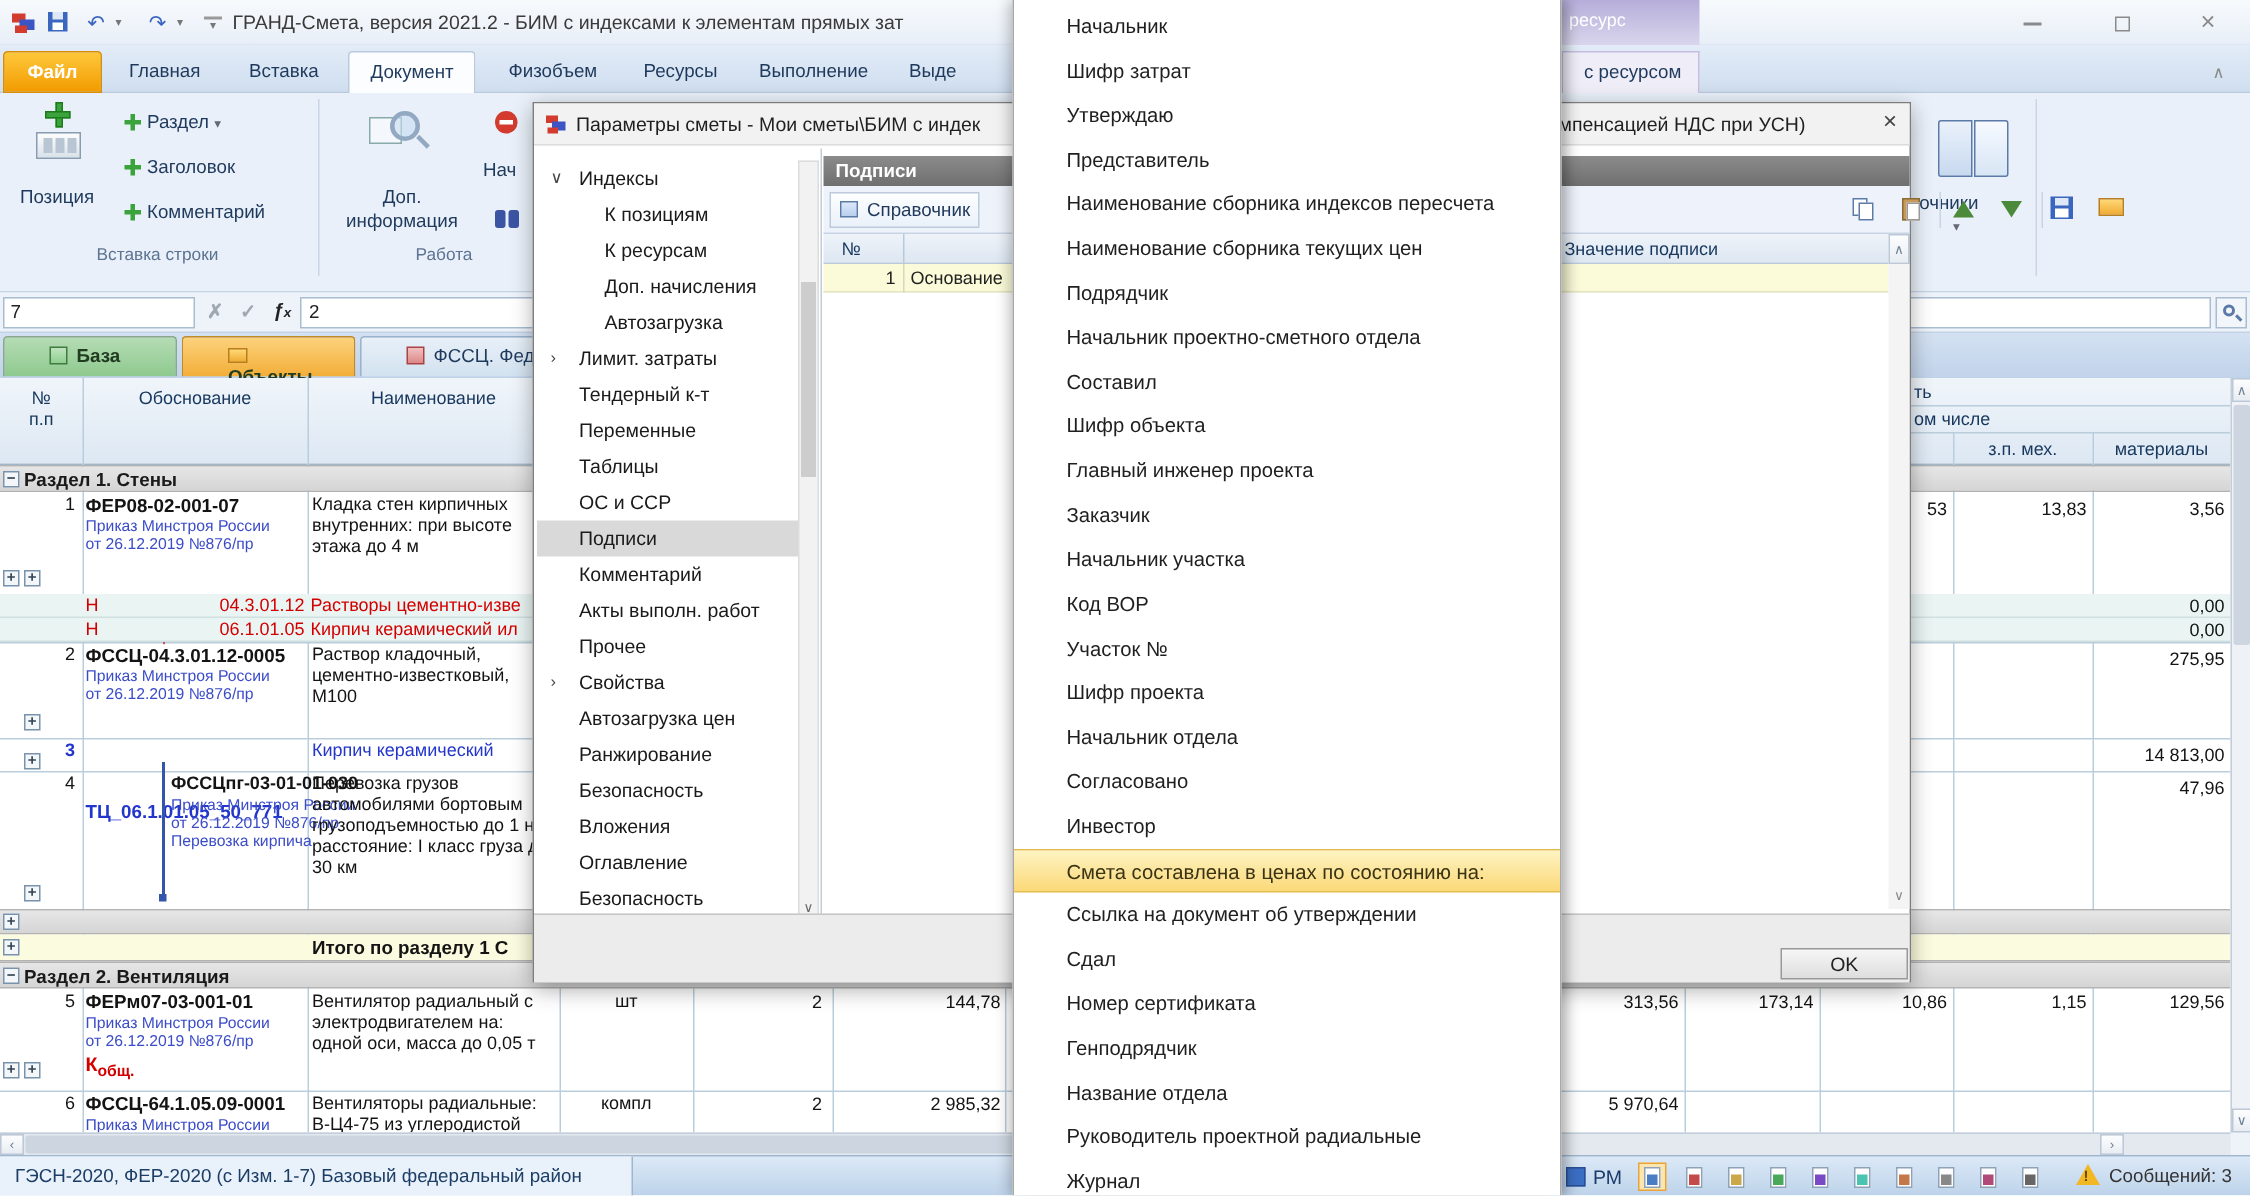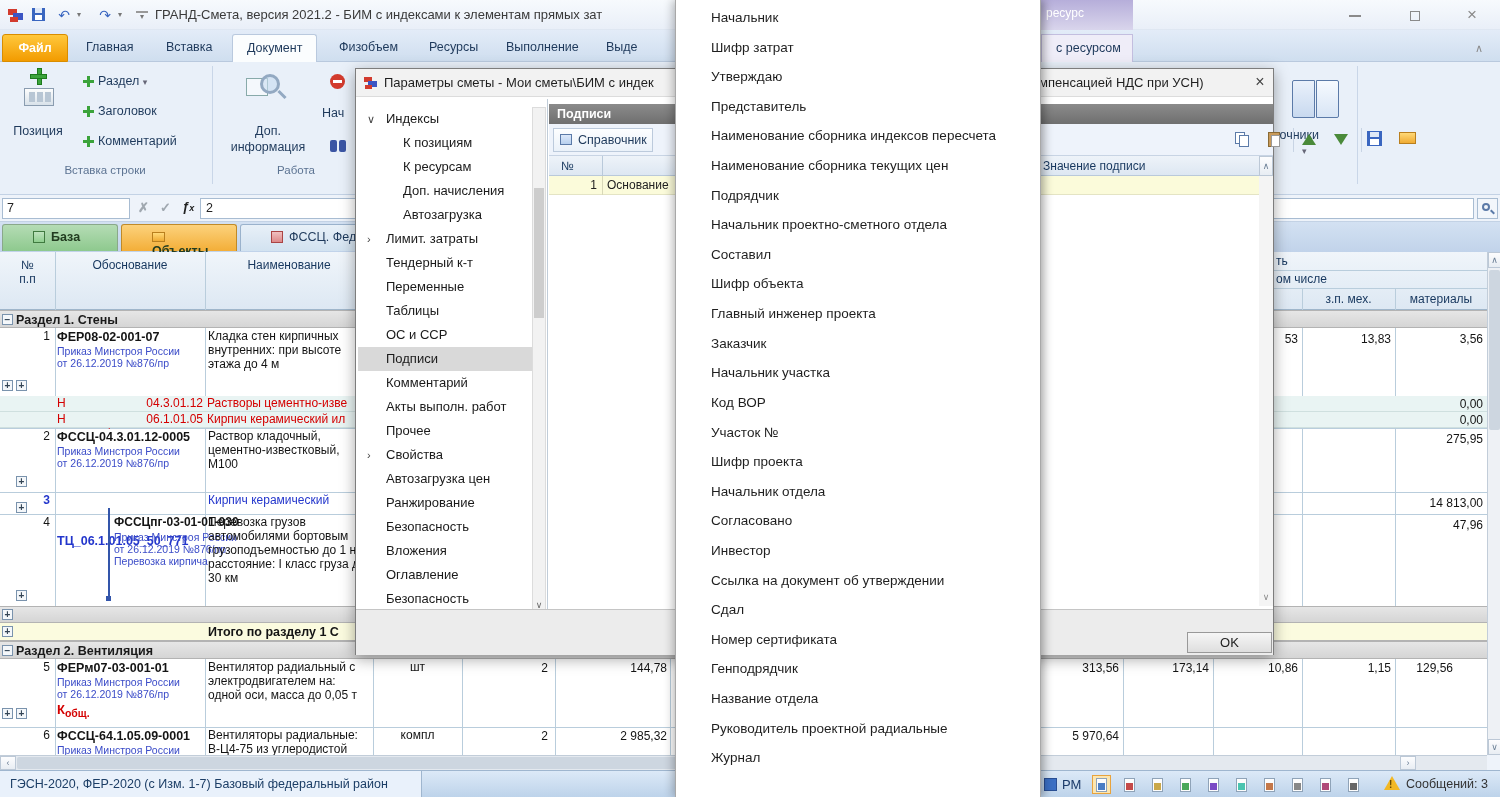--- a/index.html
+++ b/index.html
@@ -320,21 +320,21 @@
       <div class="c" style="left:208px;top:409px;width:164px;">Вентилятор радиальный с электродвигателем на: одной оси, масса до 0,05 т</div>
       <div class="plusbox" style="left:2px;top:456px;">+</div>
       <div class="plusbox" style="left:16px;top:456px;">+</div>
       <div class="c" style="left:373px;top:409px;width:89px;text-align:center;">шт</div>
       <div class="val" style="left:466px;top:409px;width:82px;">2</div>
       <div class="val" style="left:559px;top:409px;width:108px;">144,78</div>
       <div class="val" style="left:1036px;top:409px;width:83px;">313,56</div>
       <div class="val" style="left:1127px;top:409px;width:82px;">173,14</div>
       <div class="val" style="left:1217px;top:409px;width:81px;">10,86</div>
       <div class="val" style="left:1306px;top:409px;width:85px;">1,15</div>
-      <div class="val" style="left:1369px;top:409px;width:84px;text-align:right;">129,56</div>
+      <div class="val" style="left:1399px;top:409px;width:84px;text-align:right;">129,56</div>
     </div>
 
     <div>
       <div class="c num" style="left:0;top:477px;width:50px;text-align:right;">6</div>
       <div class="c code" style="left:57px;top:477px;">ФССЦ-64.1.05.09-0001</div>
       <div class="c ord" style="left:57px;top:492px;">Приказ Минстроя России</div>
       <div class="c" style="left:208px;top:477px;width:164px;height:26px;overflow:hidden;">Вентиляторы радиальные: В-Ц4-75 из углеродистой</div>
       <div class="c" style="left:373px;top:477px;width:89px;text-align:center;">компл</div>
       <div class="val" style="left:466px;top:477px;width:82px;">2</div>
       <div class="val" style="left:559px;top:477px;width:108px;">2 985,32</div>
@@ -524,20 +524,21 @@
       <div class="menu-item">Шифр объекта</div>
       <div class="menu-item">Главный инженер проекта</div>
       <div class="menu-item">Заказчик</div>
       <div class="menu-item">Начальник участка</div>
       <div class="menu-item">Код ВОР</div>
       <div class="menu-item">Участок №</div>
       <div class="menu-item">Шифр проекта</div>
       <div class="menu-item">Начальник отдела</div>
       <div class="menu-item">Согласовано</div>
       <div class="menu-item">Инвестор</div>
+      <div class="menu-item hl">Смета составлена в ценах по состоянию на:</div>
       <div class="menu-item">Ссылка на документ об утверждении</div>
       <div class="menu-item">Сдал</div>
       <div class="menu-item">Номер сертификата</div>
       <div class="menu-item">Генподрядчик</div>
       <div class="menu-item">Название отдела</div>
       <div class="menu-item">Руководитель проектной радиальные</div>
       <div class="menu-item">Журнал</div>
     </div>
 
 </div>

